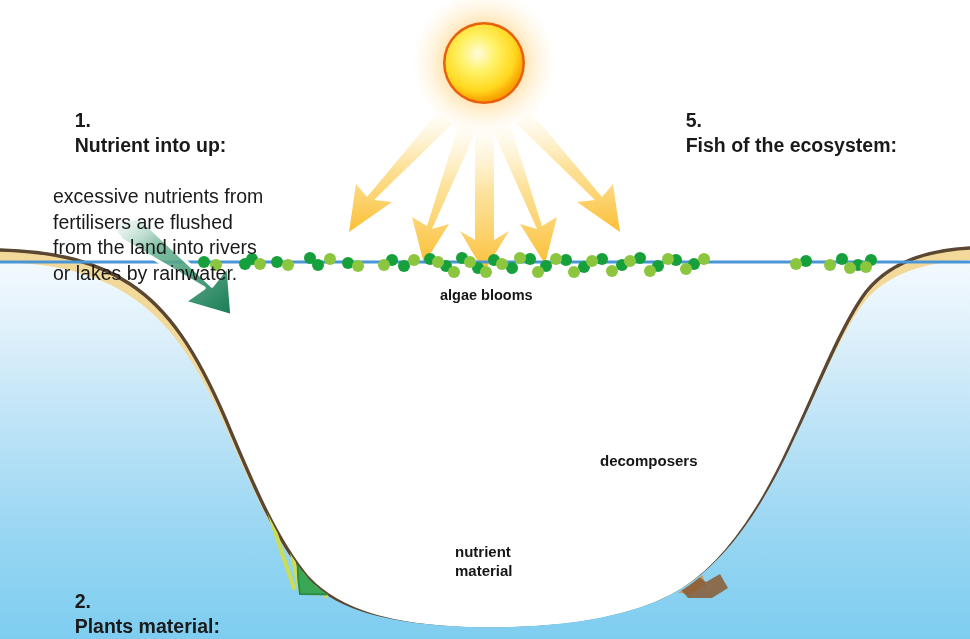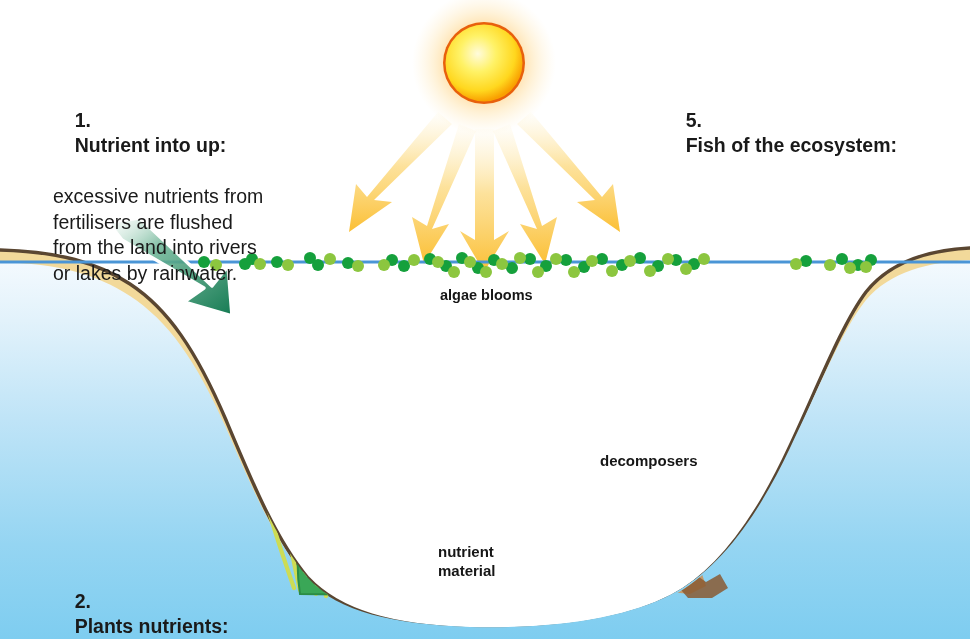--- a/index.html
+++ b/index.html
@@ -55,21 +55,21 @@
     position: absolute;
     color: #161616;
     font-family: "Liberation Sans", sans-serif;
     font-weight: bold;
     font-size: 15px;
     line-height: 19px;
     white-space: pre;
   }
   #label-algae-layer  { left: 440px; top: 286px; font-size: 14.5px; }
   #label-decomposers  { left: 552px; top: 451px; margin-left: 48px; }
-  #label-nutrient     { left: 438px; top: 542px; }
+  #label-nutrient     { left: 455px; top: 542px; }
 </style>
 </head>
 <body>
 
 <div id="diagram-root">
 
   <svg id="scene-svg" viewBox="0 0 970 639">
     <defs>
       <radialGradient id="sunGlow" cx="50%" cy="50%" r="50%">
         <stop offset="0%" stop-color="#ffb347" stop-opacity="0.95"></stop>
@@ -399,21 +399,21 @@
   </div>
 
   <div class="callout callout-hang" id="callout-5">
     <span class="num">5.</span>
     <span class="head">Fish of the ecosystem:</span>
   </div>
 
 
   <div class="callout callout-hang" id="callout-2">
     <span class="num">2.</span>
-    <span class="head">Plants nutrients:</span>
+    <span class="head">Plants material:</span>
     
   </div>
 
   <div class="water-label" id="label-algae-layer">algae blooms</div>
 
   <div class="water-label" id="label-decomposers">decomposers</div>
 
   <div class="water-label" id="label-nutrient">nutrient
 material</div>
 

